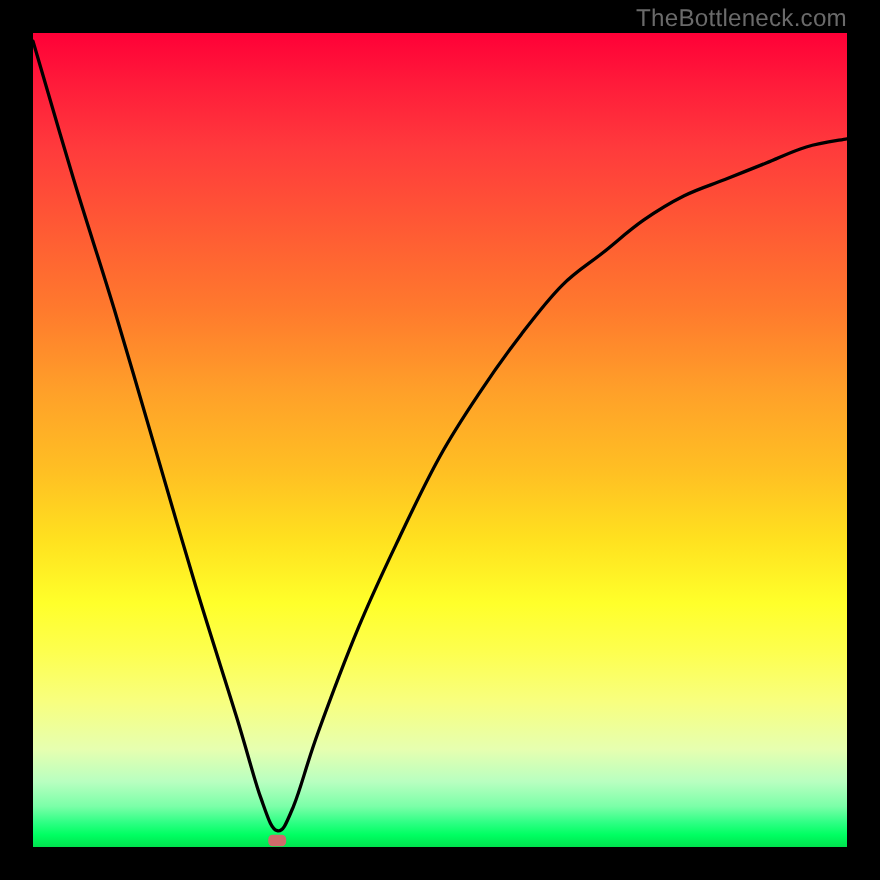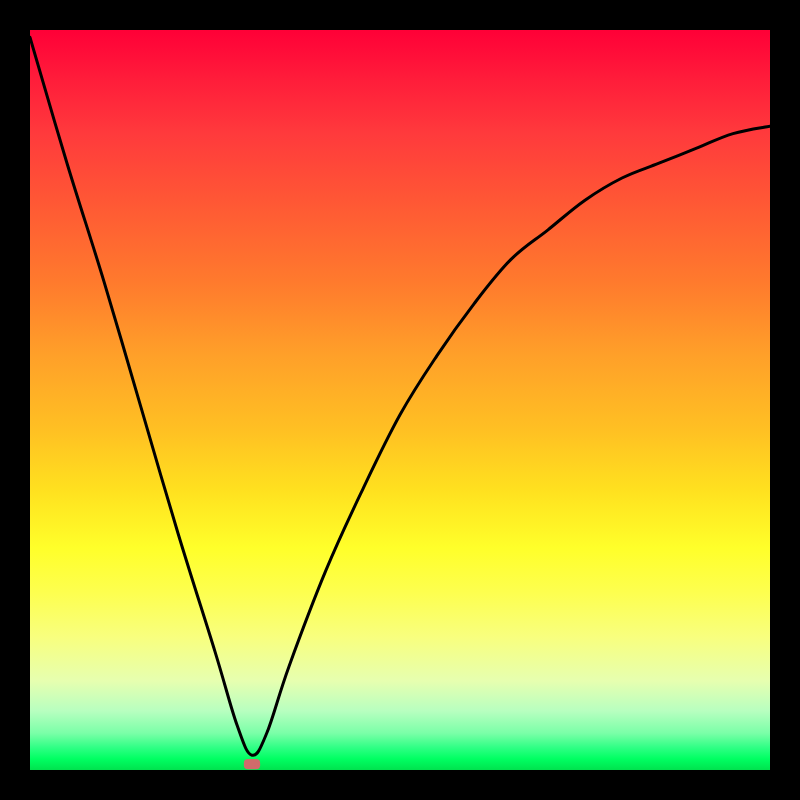--- a/index.html
+++ b/index.html
@@ -63,20 +63,21 @@
     font-size: 22px;
     font-weight: 500;
     letter-spacing: 0.2px;
     user-select: none;
   }
 </style>
 </head>
 <body>
 
 <div class="frame">
+  <div class="watermark">TheBottleneck.com</div>
   <div class="plot-area">
     <div class="gradient-bg"></div>
     <svg class="curve" viewBox="0 0 740 740" preserveAspectRatio="none">
       <path fill="none" stroke="#000" stroke-width="3" stroke-linecap="round" d="M 0.00 7.40 C 6.66 30.04, 23.68 89.24, 37.00 133.20 C 50.32 177.16, 60.68 207.64, 74.00 251.60 C 87.32 295.56, 97.68 332.11, 111.00 377.40 C 124.32 422.69, 134.68 459.24, 148.00 503.20 C 161.32 547.16, 174.34 586.97, 185.00 621.60 C 195.66 656.23, 200.54 676.95, 207.20 695.60 C 213.86 714.25, 216.67 723.87, 222.00 725.20 C 227.33 726.53, 230.14 718.98, 236.80 703.00 C 243.46 687.02, 248.34 665.70, 259.00 636.40 C 269.66 607.10, 282.68 572.17, 296.00 540.20 C 309.32 508.23, 319.68 486.77, 333.00 458.80 C 346.32 430.83, 356.68 408.78, 370.00 384.80 C 383.32 360.82, 393.68 345.58, 407.00 325.60 C 420.32 305.62, 430.68 291.12, 444.00 273.80 C 457.32 256.48, 467.68 242.72, 481.00 229.40 C 494.32 216.08, 504.68 210.46, 518.00 199.80 C 531.32 189.14, 541.68 179.52, 555.00 170.20 C 568.32 160.88, 578.68 154.66, 592.00 148.00 C 605.32 141.34, 615.68 138.53, 629.00 133.20 C 642.32 127.87, 652.68 123.73, 666.00 118.40 C 679.32 113.07, 689.68 107.60, 703.00 103.60 C 716.32 99.60, 733.34 97.53, 740.00 96.20"></path>
       <rect rx="4" ry="4" fill="#cf6b6b" x="213.86" y="728.90" width="16.28" height="10.36"></rect>
     </svg>
   </div>
 </div>
 
 </body></html>

